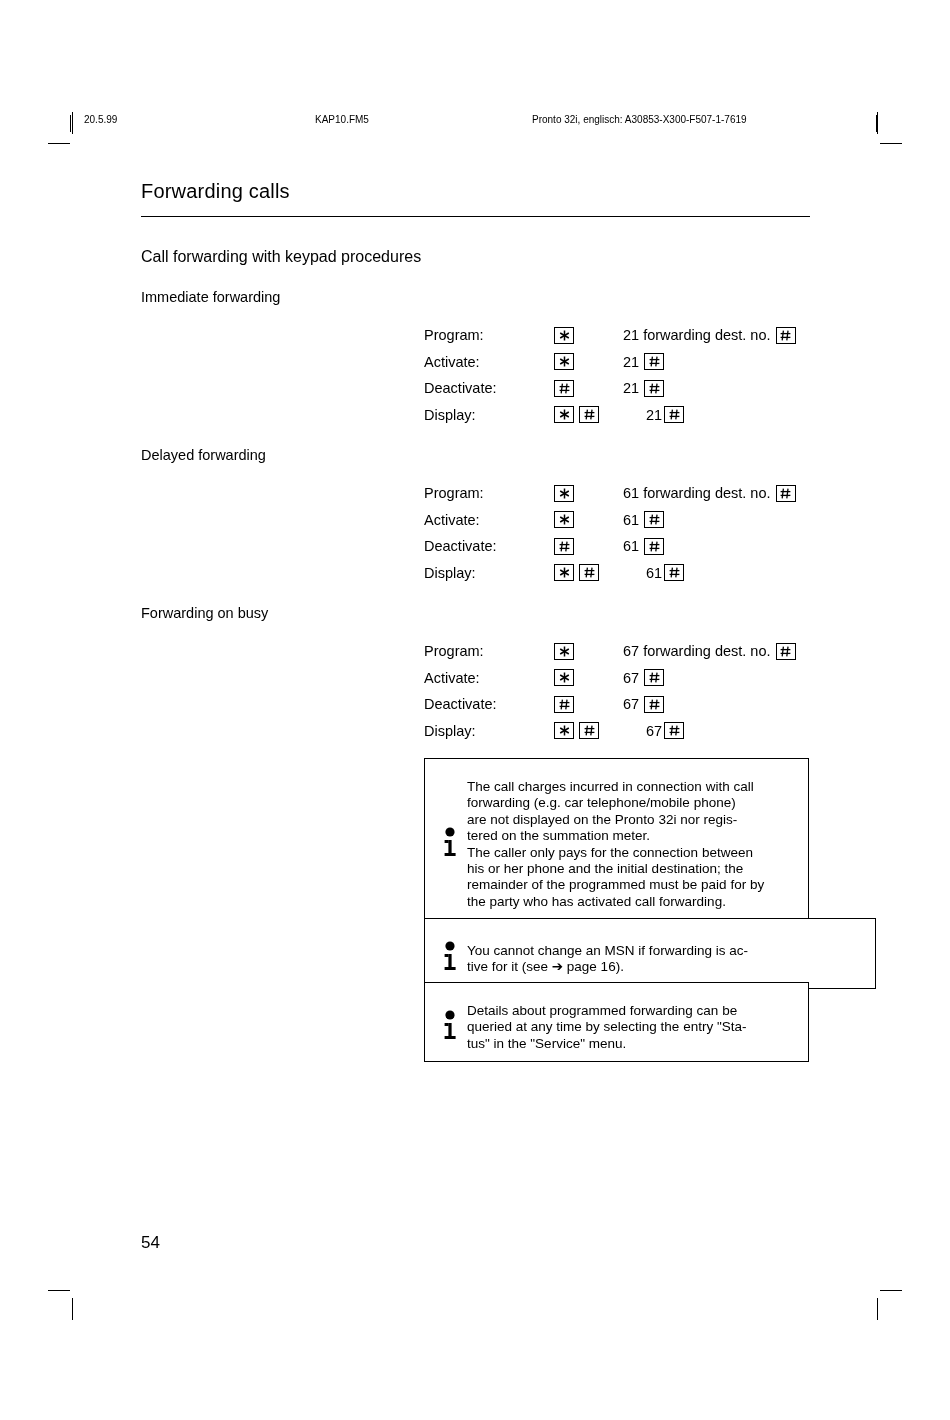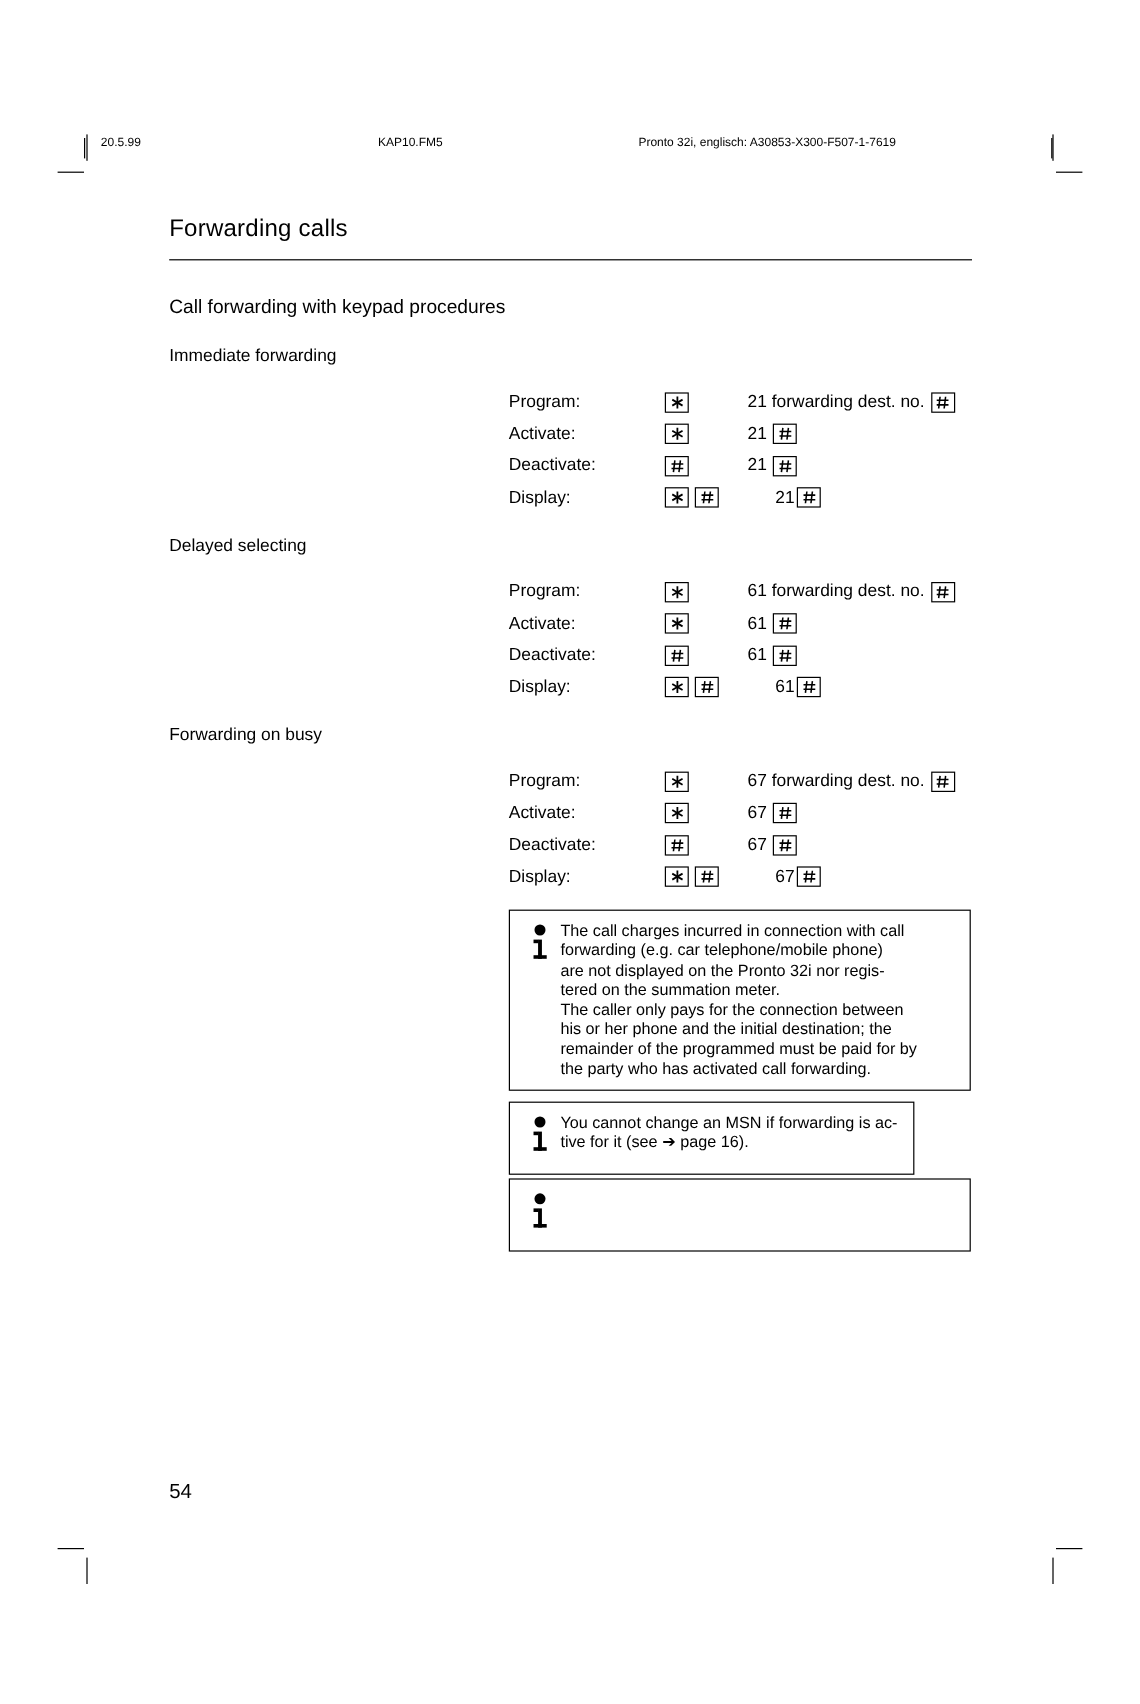--- a/index.html
+++ b/index.html
@@ -127,26 +127,26 @@
   .txt { padding: 0 5px; margin-left: 44px; }
   .txt-tight { padding: 0 2px 0 3px; }
 
   
   .note {
     position: absolute;
     left: 424px;
     border: 1px solid #000;
     box-sizing: border-box;
     background: #fff;
-    padding: 9px 10px 9px 8px;
+    padding: 20px 10px 9px 8px;
     display: flex;
-    align-items: flex-start;
+    align-items: center;
   }
   .note-1 { top: 758px; width: 385px; }
-  .note-2 { top: 918px; width: 338px; }
+  .note-2 { top: 918px; width: 452px; }
   .note-3 { top: 982px; width: 385px; }
 
   .note-icon {
     flex: 0 0 34px;
     width: 34px;
     padding-top: 2px;
     text-align: center;
   }
   .note-body {
     font-size: 13.5px;
@@ -181,21 +181,21 @@
   <span class="file">KAP10.FM5</span>
   <span class="ident">Pronto 32i, englisch: A30853-X300-F507-1-7619</span>
 </div>
 
 <div class="chapter-title">Forwarding calls</div>
 <div class="chapter-rule"></div>
 
 <div class="section-title">Call forwarding with keypad procedures</div>
 
 <div class="group-label g1-label">Immediate forwarding</div>
-<div class="group-label g2-label">Delayed selecting</div>
+<div class="group-label g2-label">Delayed forwarding</div>
 <div class="group-label g3-label">Forwarding on busy</div>
 
 <div class="proc-table g1-table">
     <div class="proc-row">
       <span class="rowlabel">Program:</span>
       <span class="seq">
         <span class="key">
           <svg width="13" height="13" viewBox="0 0 13 13" xmlns="http://www.w3.org/2000/svg">
             <g stroke="#000" stroke-width="1.5">
               <line x1="6.5" y1="1.5" x2="6.5" y2="11.5"></line>
@@ -572,15 +572,20 @@
 
 <div class="note note-3">
   <div class="note-icon">
     <svg width="20" height="34" viewBox="0 0 20 34" xmlns="http://www.w3.org/2000/svg">
       <circle cx="10" cy="5" r="4.6" fill="#000"></circle>
       <rect x="8.4" y="13" width="3.2" height="16" fill="#000"></rect>
       <rect x="4.6" y="13" width="4" height="3" fill="#000"></rect>
       <rect x="4.6" y="26" width="11" height="3" fill="#000"></rect>
     </svg>
   </div>
+  <div class="note-body">
+      <p>Details about programmed forwarding can be</p>
+      <p>queried at any time by selecting the entry "Sta-</p>
+      <p>tus" in the "Service" menu.</p>
+    </div>
 </div>
 
 <div class="page-number">54</div>
 
 </body></html>

